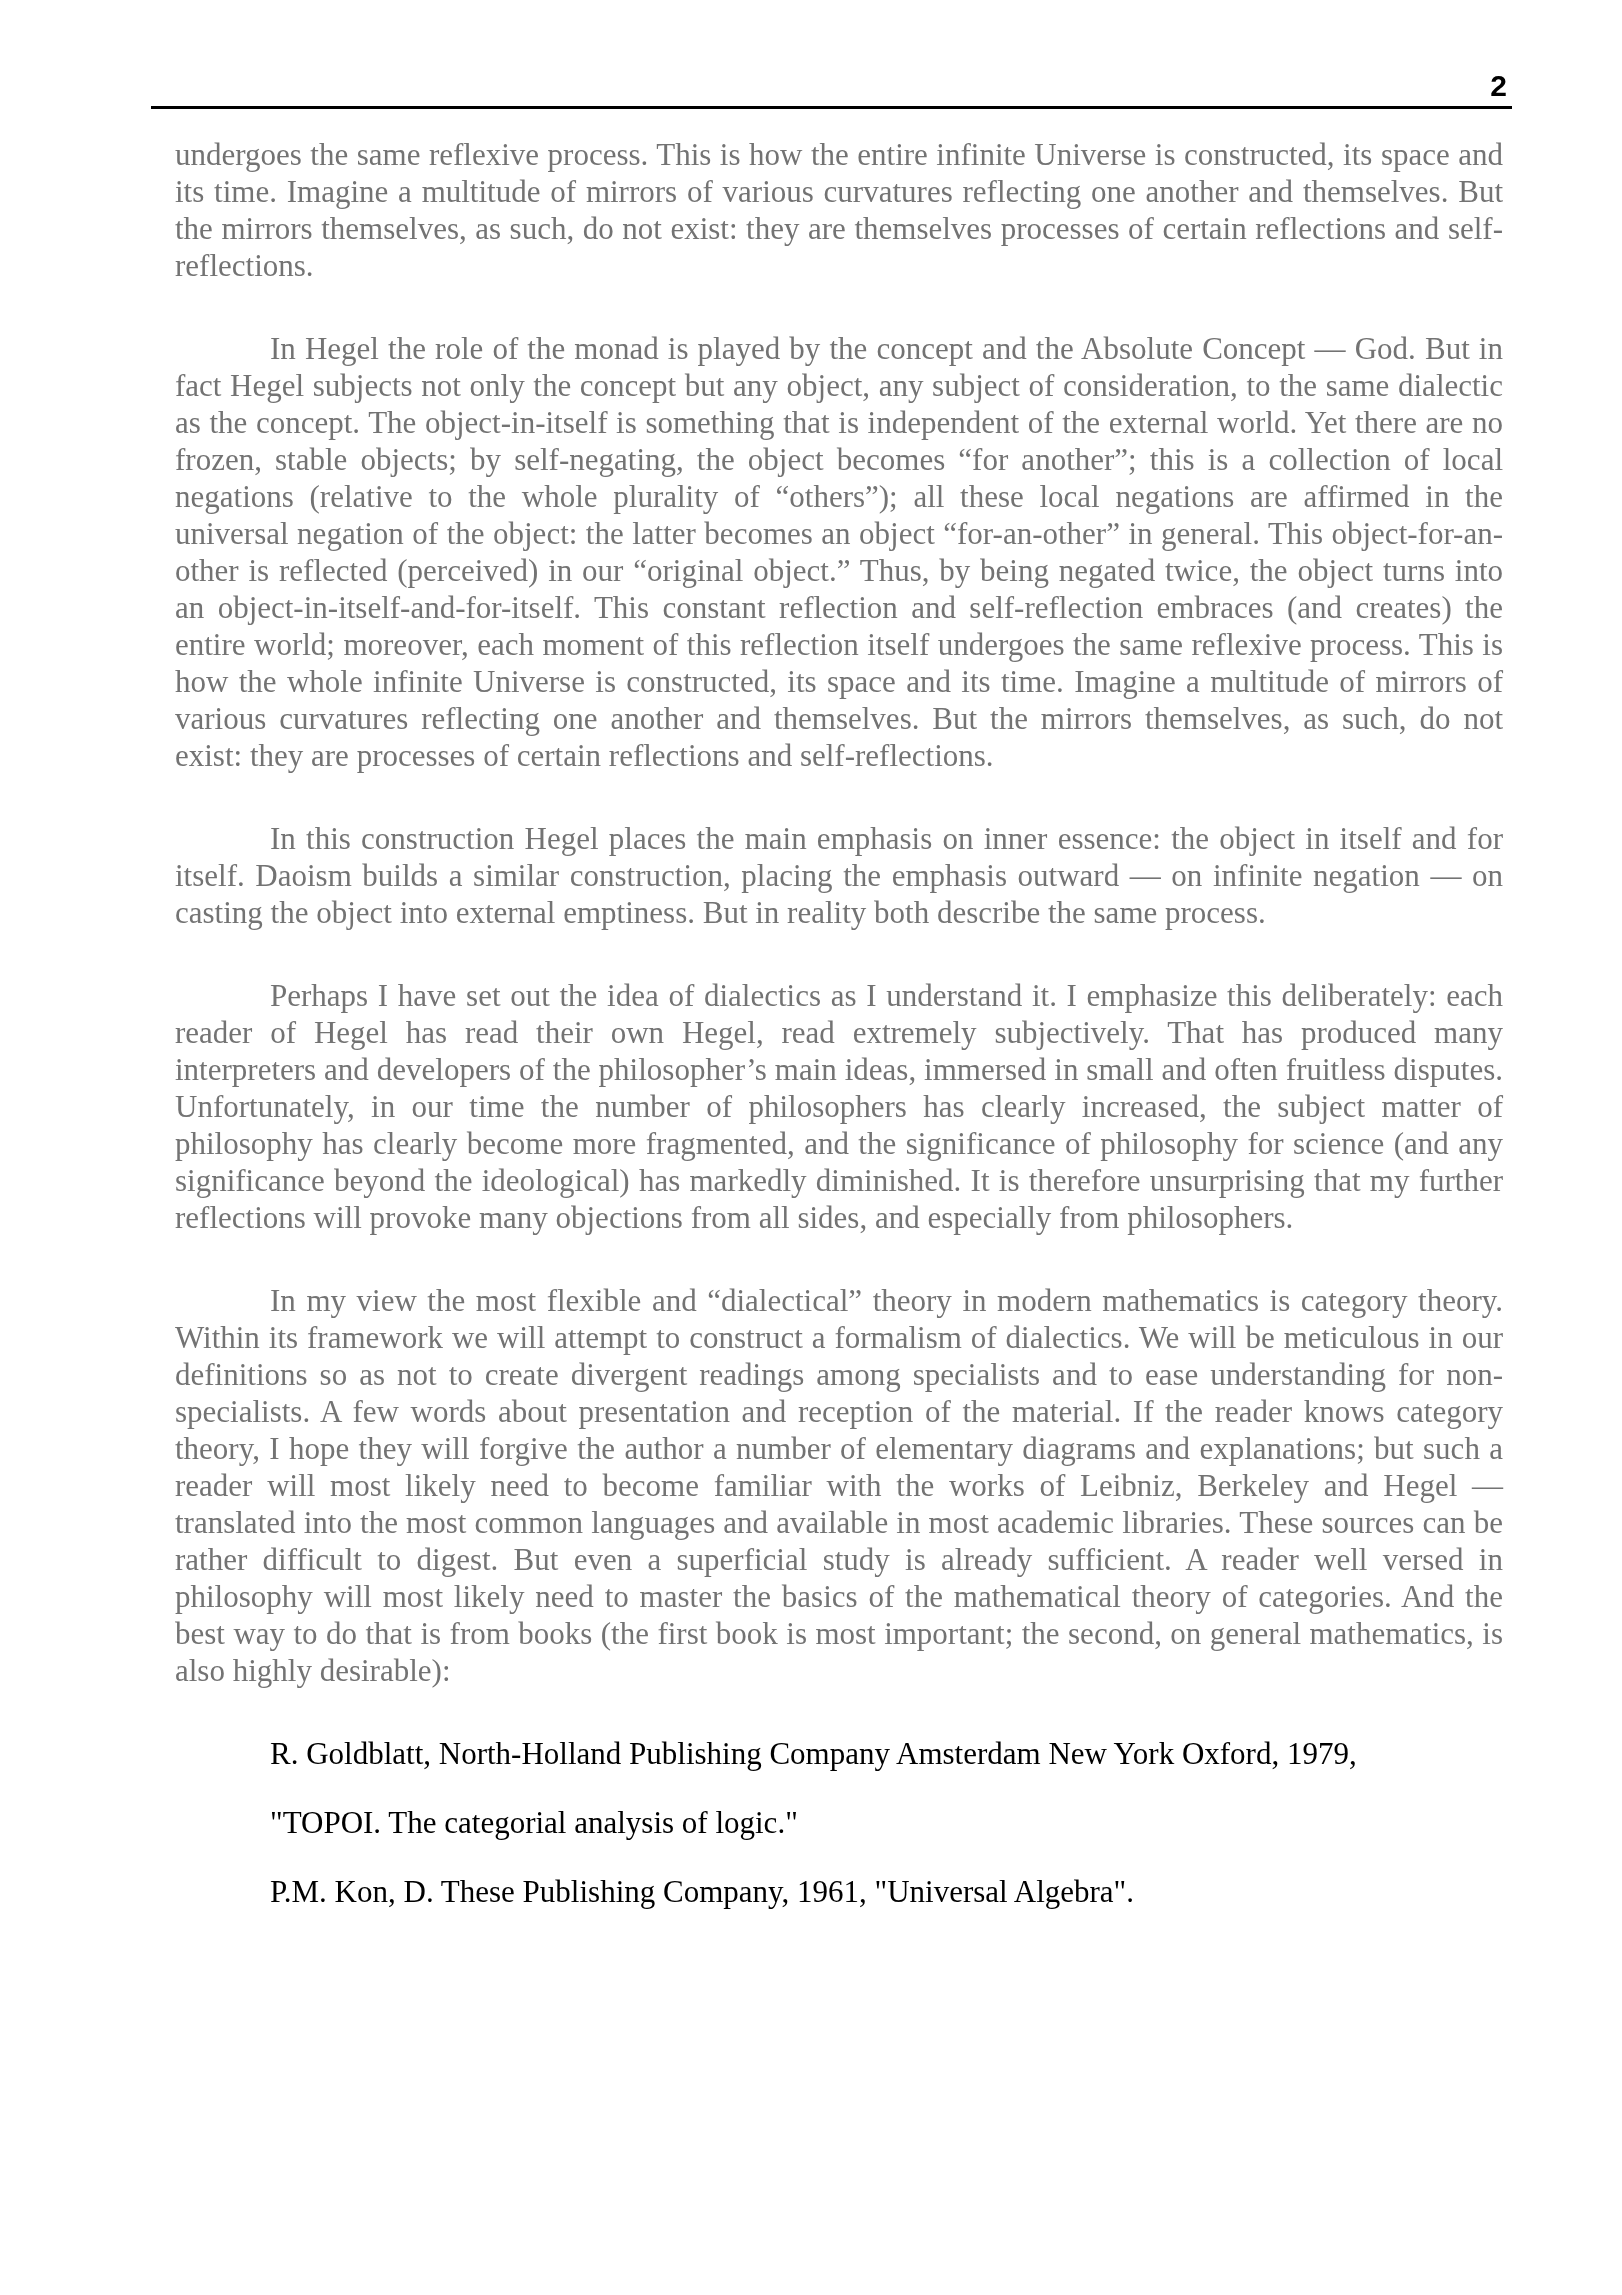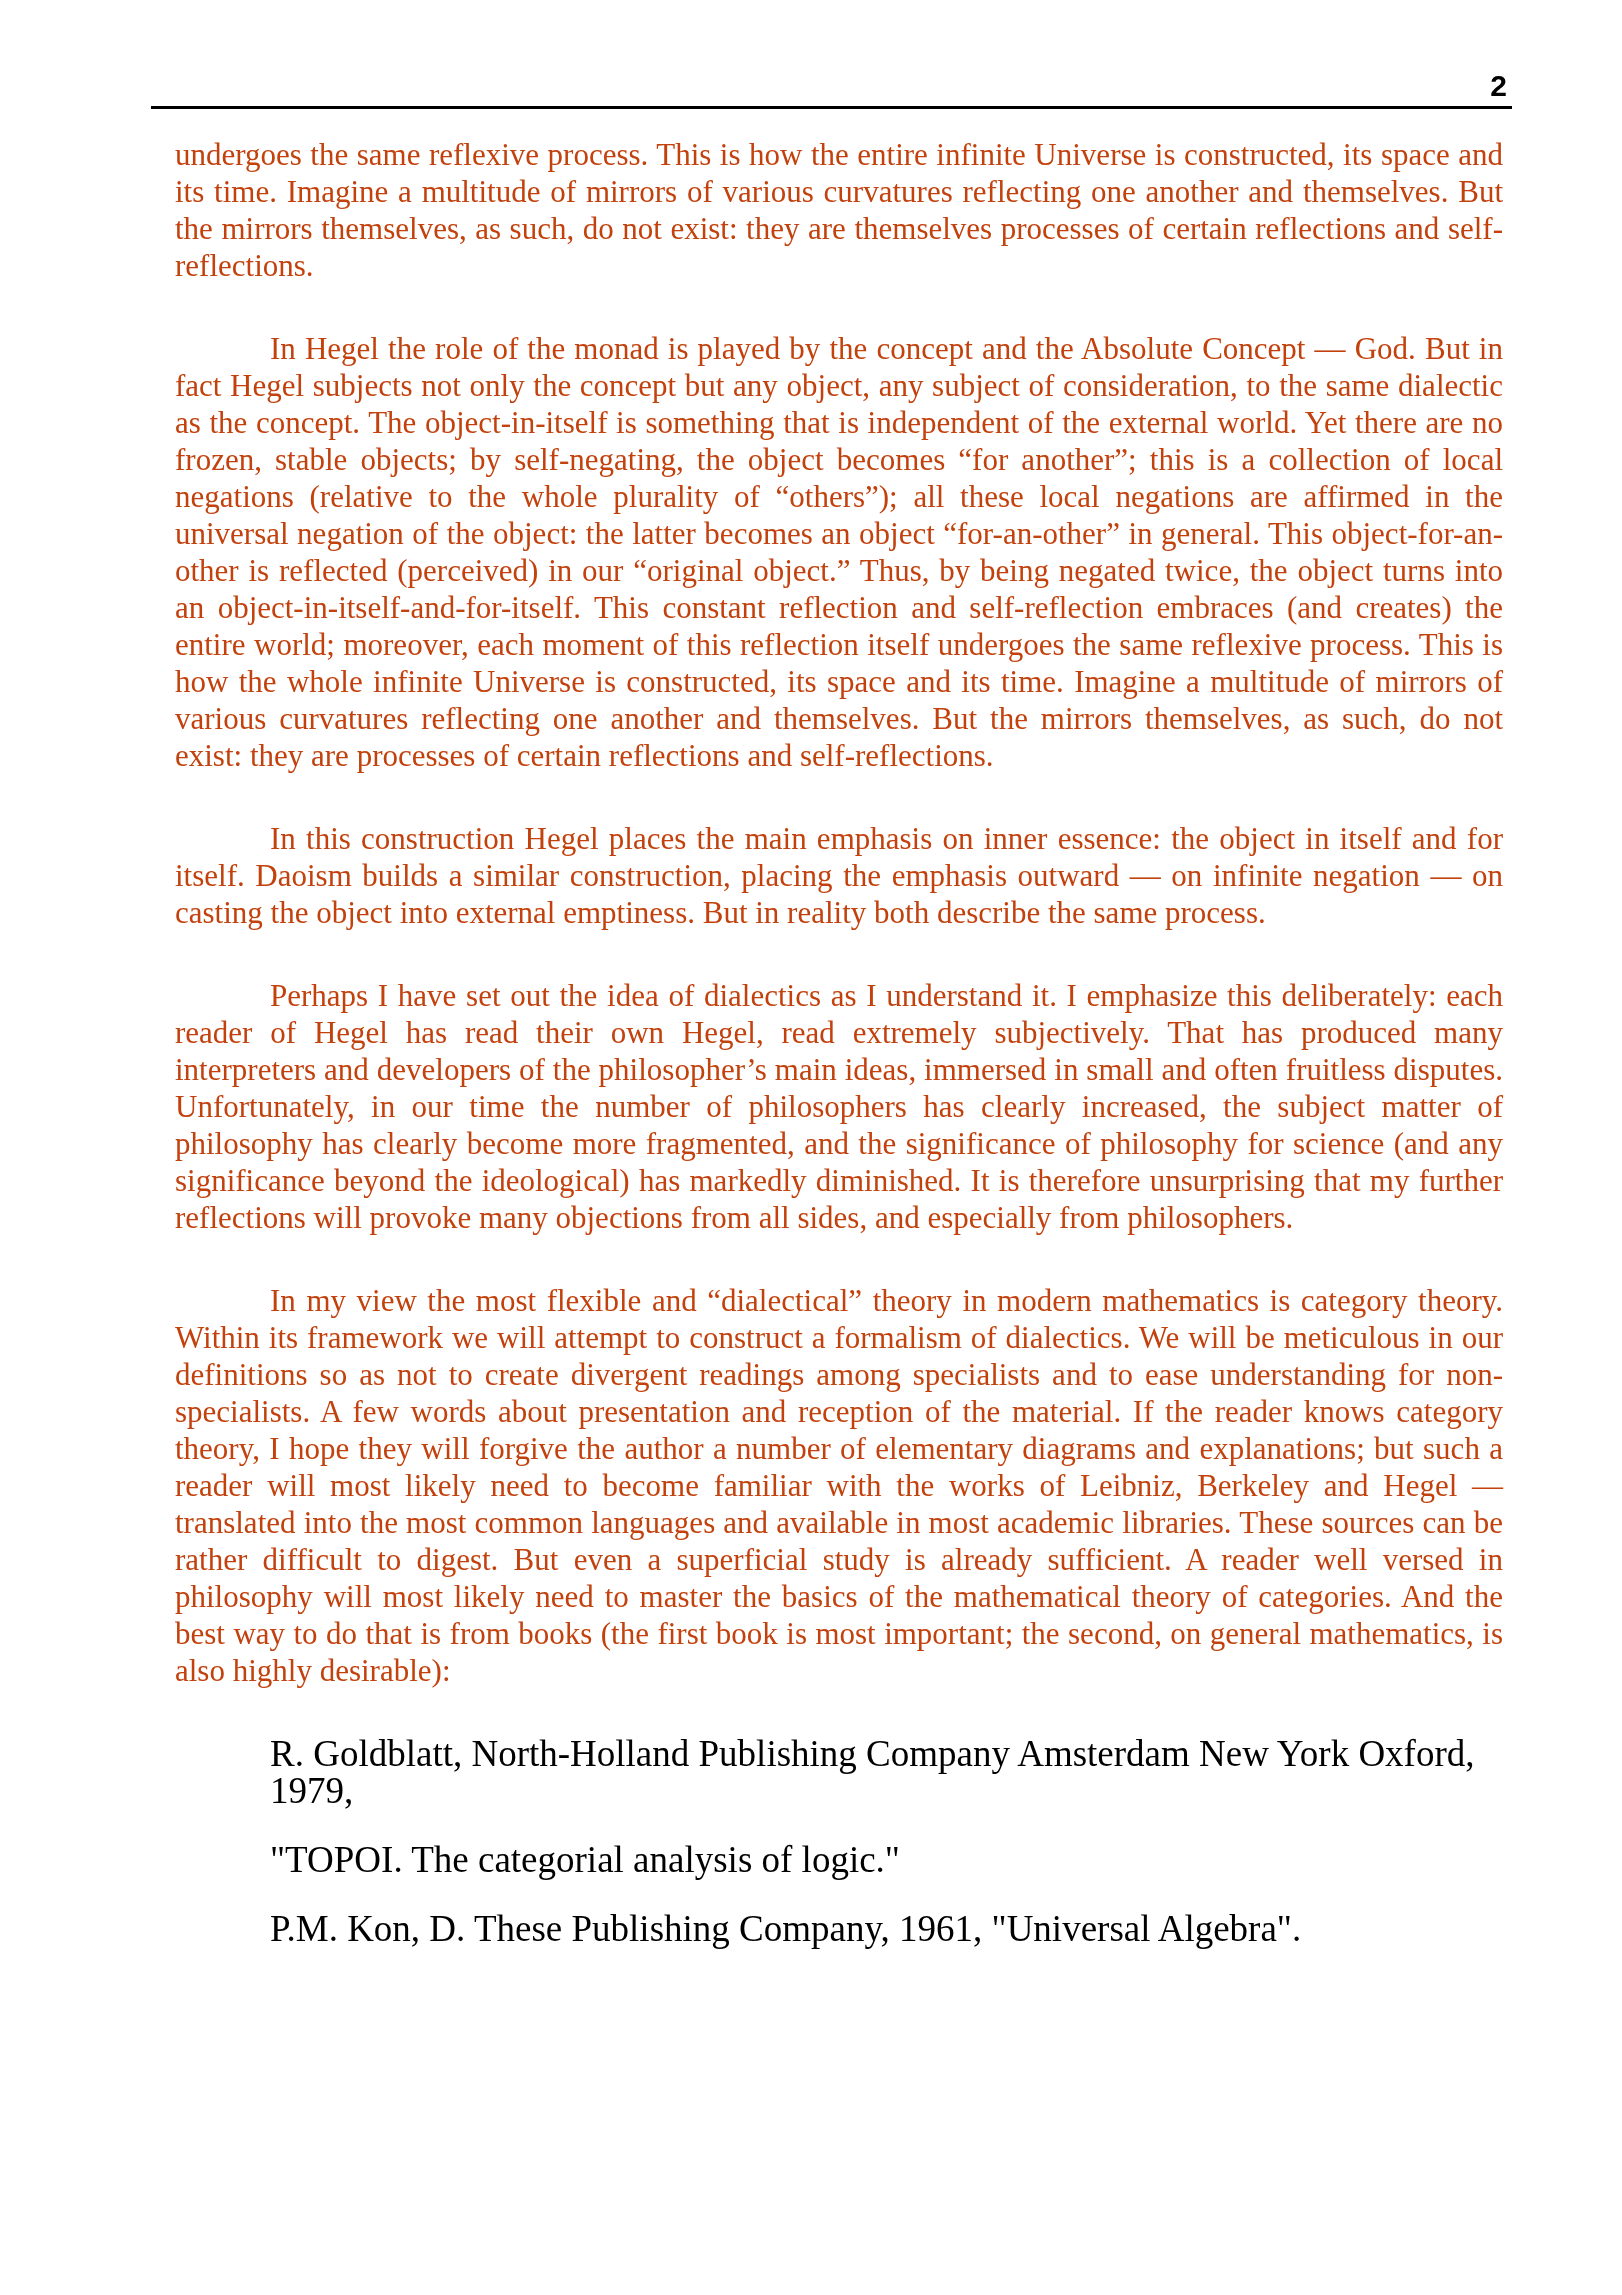--- a/index.html
+++ b/index.html
@@ -37,32 +37,32 @@
     position: absolute;
     left: 175px;
     top: 136px;
     width: 1328px;
   }
   .body p.para {
     margin: 0 0 46px 0;
     font-size: 31px;
     line-height: 37px;
     text-align: justify;
-    color: #c2410c;
+    color: #737373;
   }
   .body p.para.indent {
     text-indent: 95px;
   }
   .refs {
     color: #000000;
   }
   .refs p.ref {
     margin: 0;
     padding-left: 95px;
-    font-size: 37px;
+    font-size: 31px;
     line-height: 37px;
     color: #000000;
     text-align: left;
   }
   .refs p.ref + p.ref {
     margin-top: 32px;
   }
   .refs p.ref.last {
     margin-top: 106px;
   }

